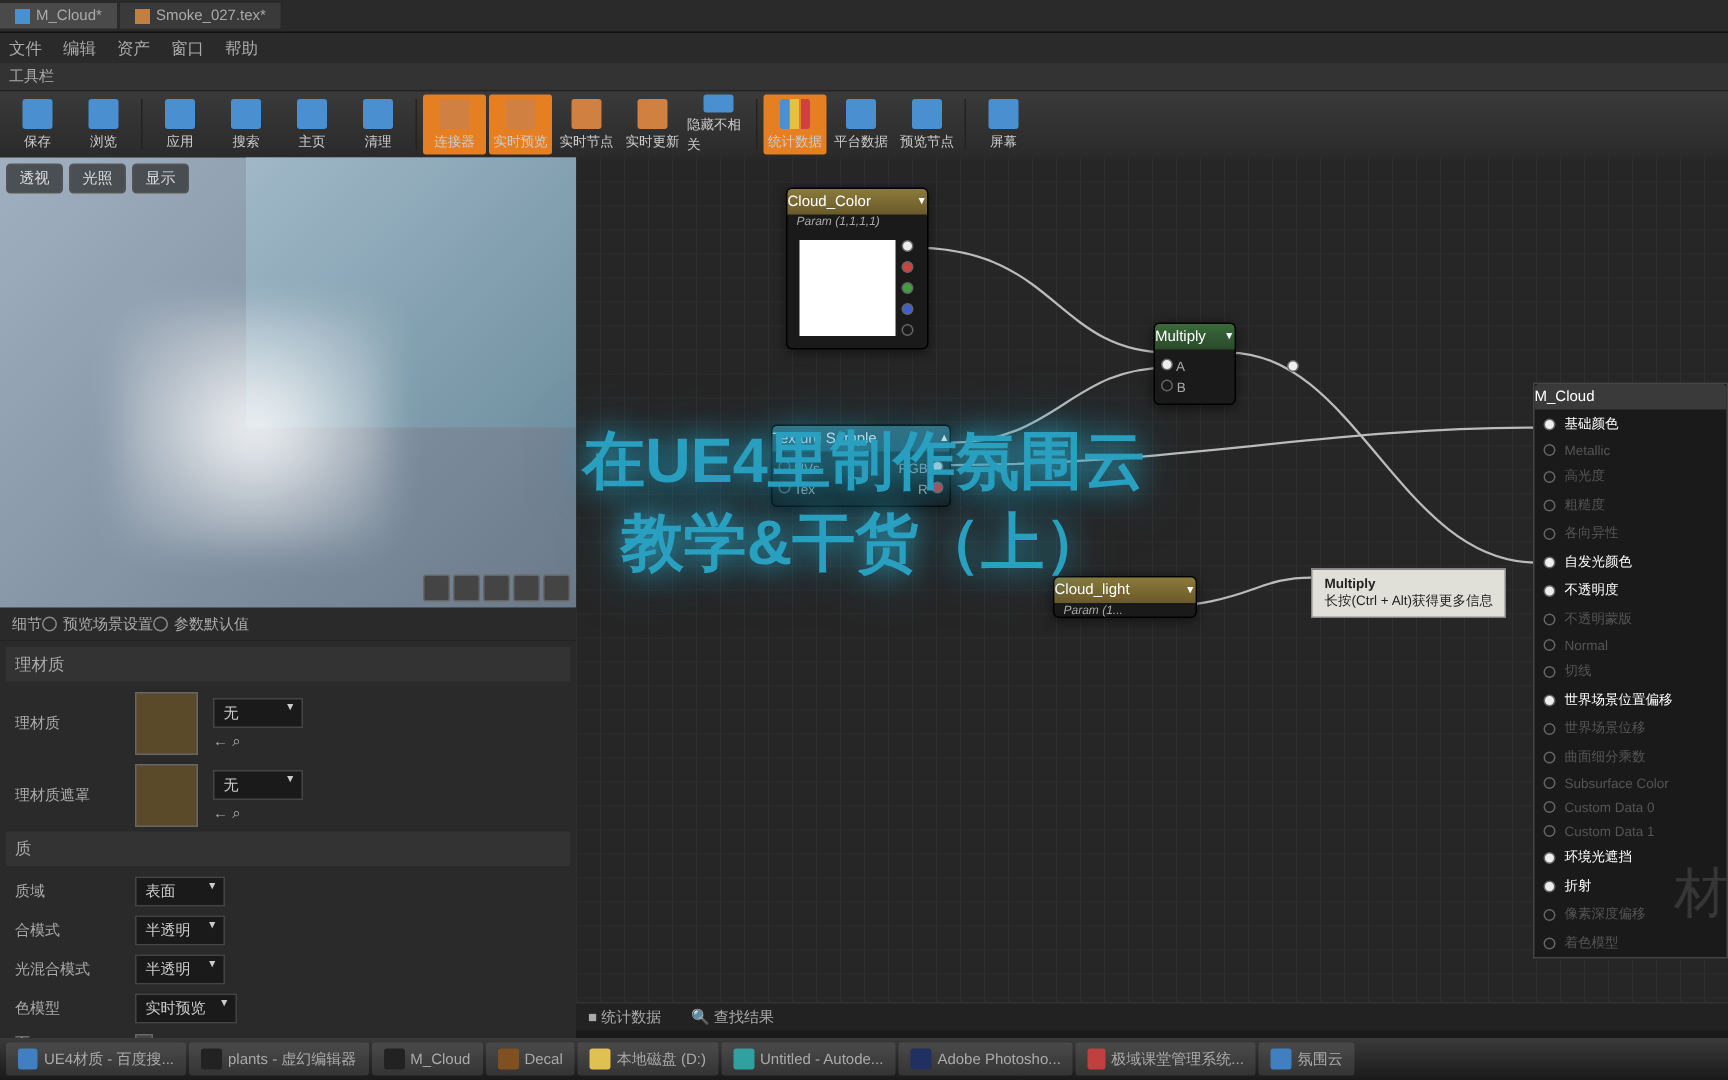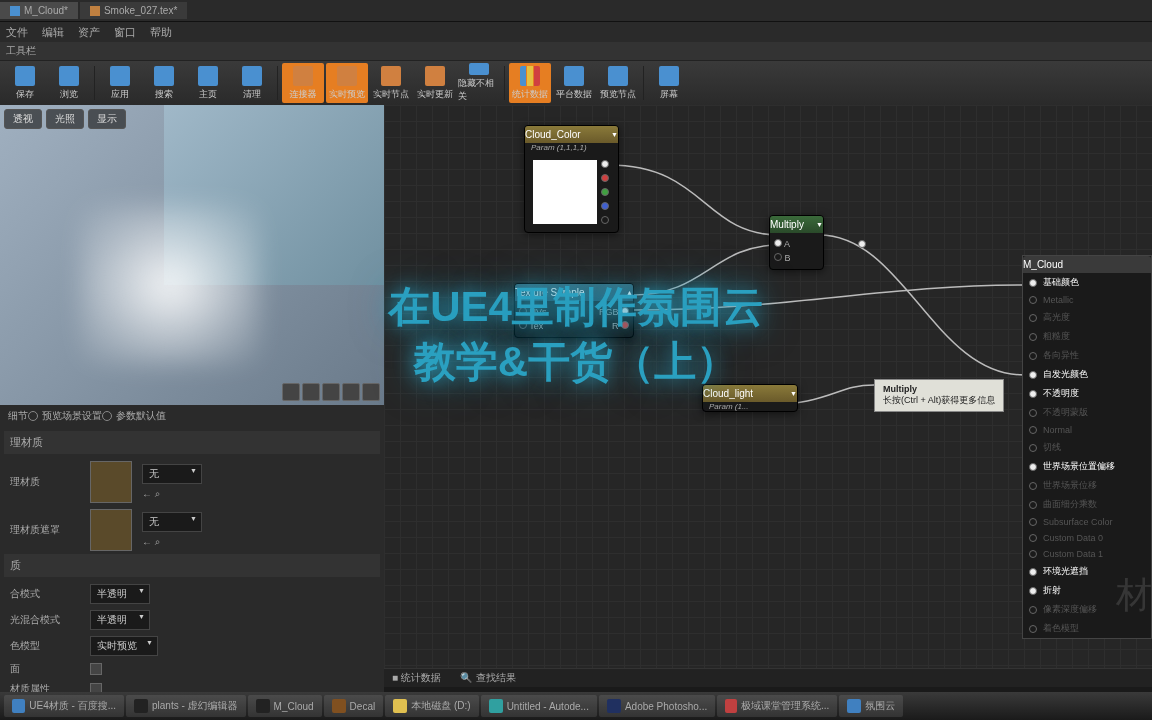--- a/index.html
+++ b/index.html
@@ -228,20 +228,24 @@
             <div class="thumb"></div>
             <div>
               <div class="dropdown">无</div>
               <div style="margin-top:4px;font-size:10px">← ⌕</div>
             </div>
           </div>
         </div>
       <div class="detail-header">质</div>
       <div id="detail-params">
           <div class="detail-row">
+            <span class="detail-label">质域</span>
+            <div class="dropdown">表面</div>
+          </div>
+          <div class="detail-row">
             <span class="detail-label">合模式</span>
             <div class="dropdown">半透明</div>
           </div>
           <div class="detail-row">
             <span class="detail-label">光混合模式</span>
             <div class="dropdown">半透明</div>
           </div>
           <div class="detail-row">
             <span class="detail-label">色模型</span>
             <div class="dropdown">实时预览</div>

